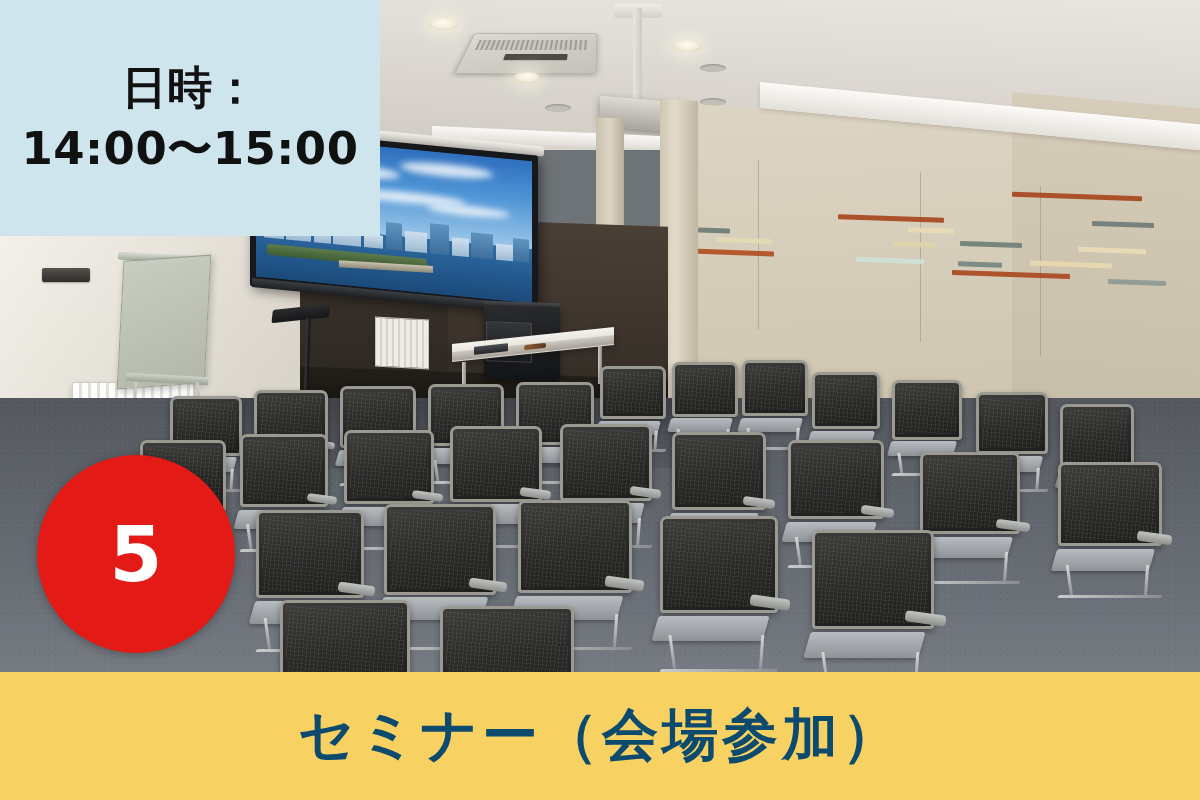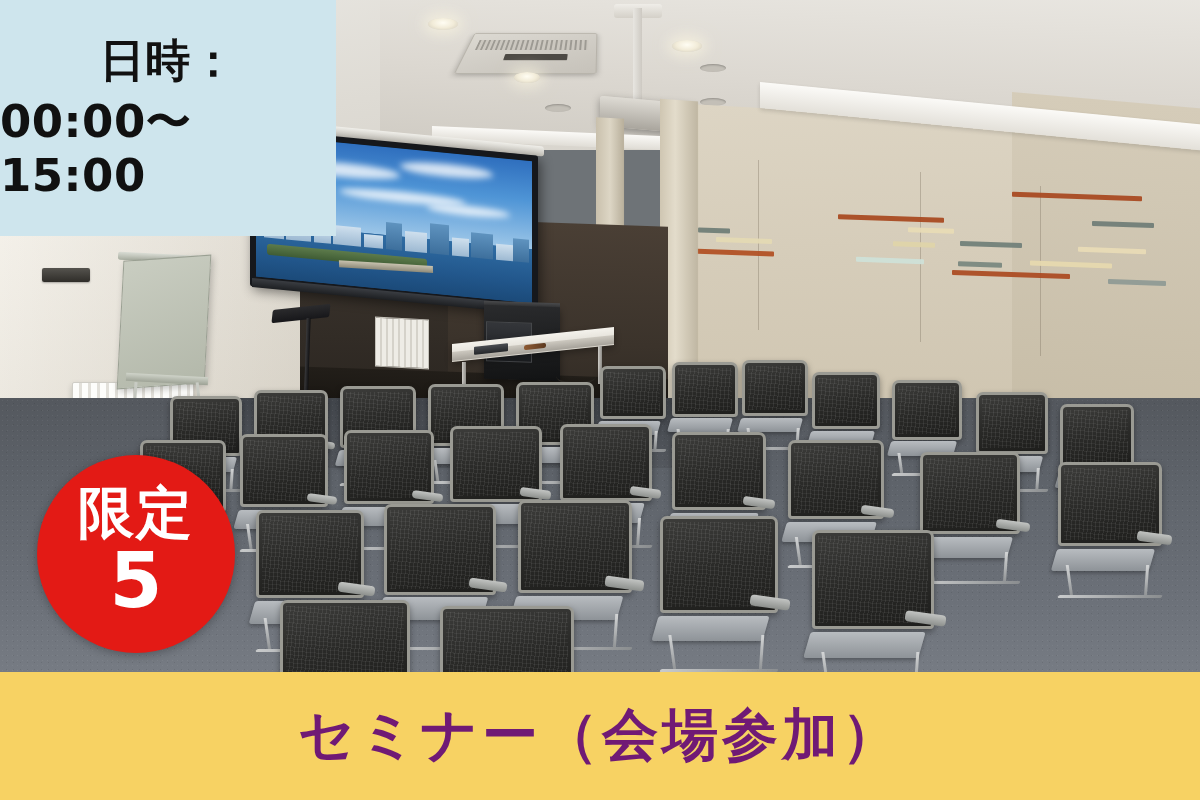--- a/index.html
+++ b/index.html
@@ -319,21 +319,21 @@
   }
   .chair .legs::before{left:4%;transform:skewX(8deg);}
   .chair .legs::after{right:8%;transform:skewX(-4deg);}
   .chair .skid{
     position:absolute;left:0;bottom:0;width:100%;height:3px;border-radius:2px;
     background:linear-gradient(90deg,#c9cbcc,#8a8d8f);transform:skewX(-26deg);
   }
 
   
   .datetime-box{
-    position:absolute;left:0;top:0;width:336px;height:236px;
+    position:absolute;left:0;top:0;width:380px;height:236px;
     background:#cee5ed;
     display:flex;flex-direction:column;align-items:center;justify-content:center;
     gap:8px;
   }
   .datetime-line{
     color:#111;font-weight:700;letter-spacing:.5px;line-height:1.18;
     font-family:"DejaVu Sans","Liberation Sans",sans-serif;
   }
   .dt1{font-size:45px;}
   .dt2{font-size:45px;}
@@ -364,21 +364,21 @@
     font-family:"DejaVu Sans","Liberation Sans",sans-serif;
     margin-top:2px;
   }
 
   .bottom-banner{
     position:absolute;left:0;top:672px;width:1200px;height:128px;
     background:#f7d263;
     display:flex;align-items:center;justify-content:center;
   }
   .bottom-title{
-    color:#701a75;font-weight:700;font-size:56px;letter-spacing:4px;
+    color:#0c4a6e;font-weight:700;font-size:56px;letter-spacing:4px;
     font-family:Liberation Mono, monospace;
     white-space:nowrap;
   }
 </style>
 </head>
 <body>
 
 <div class="banner">
 
   <div class="photo">
@@ -734,26 +734,25 @@
     <div class="chair" style="left:440px;top:606px;width:134px;height:150px;">
       <div class="back">
           <div class="mesh"></div>
         </div>
 
     </div>
   </div>
 
   <div class="datetime-box">
     <div class="datetime-line dt1">日時：</div>
-    <div class="datetime-line dt3">00:00〜15:00</div>
+    <div class="datetime-line dt3">14:00〜15:00</div>
   </div>
 
 
   <div class="limit-badge">
-    <div class="limit-label">限定</div>
     <div class="limit-number">5</div>
   </div>
 
   <div class="bottom-banner">
     <div class="bottom-title">セミナー（会場参加）</div>
   </div>
 
 </div>
 
 </body></html>

